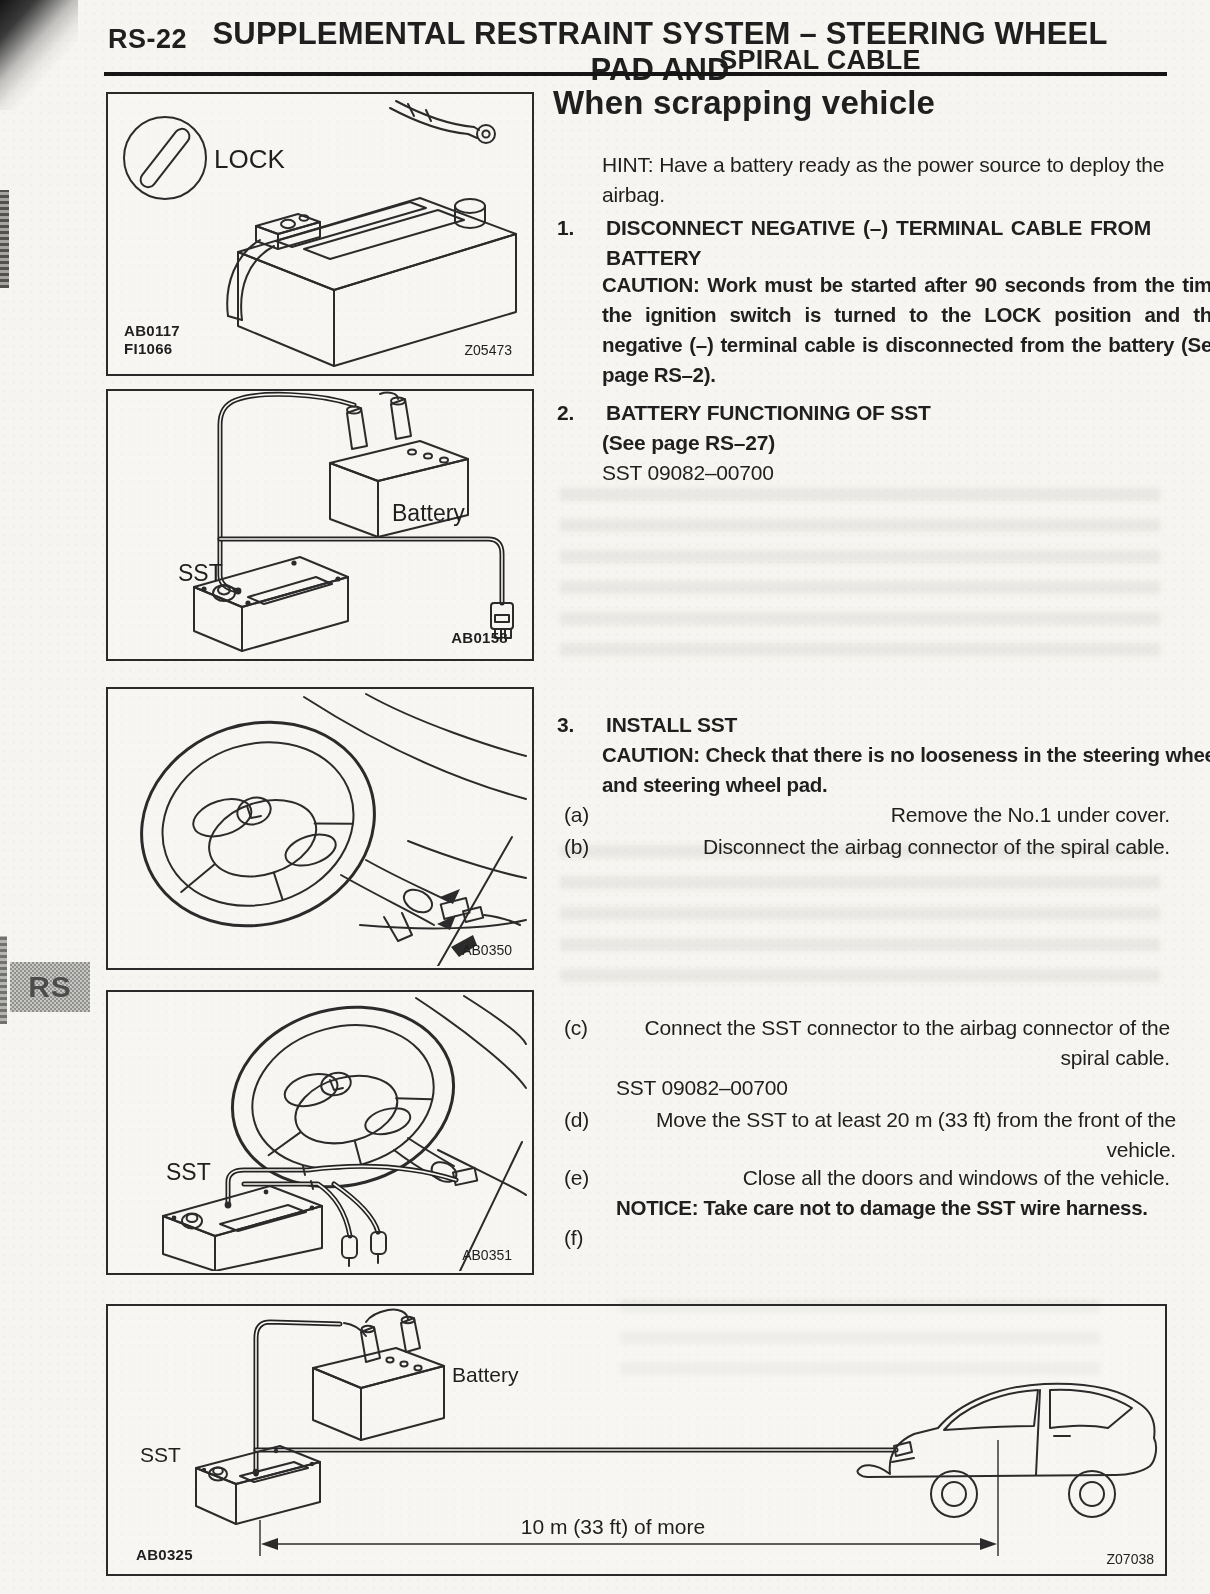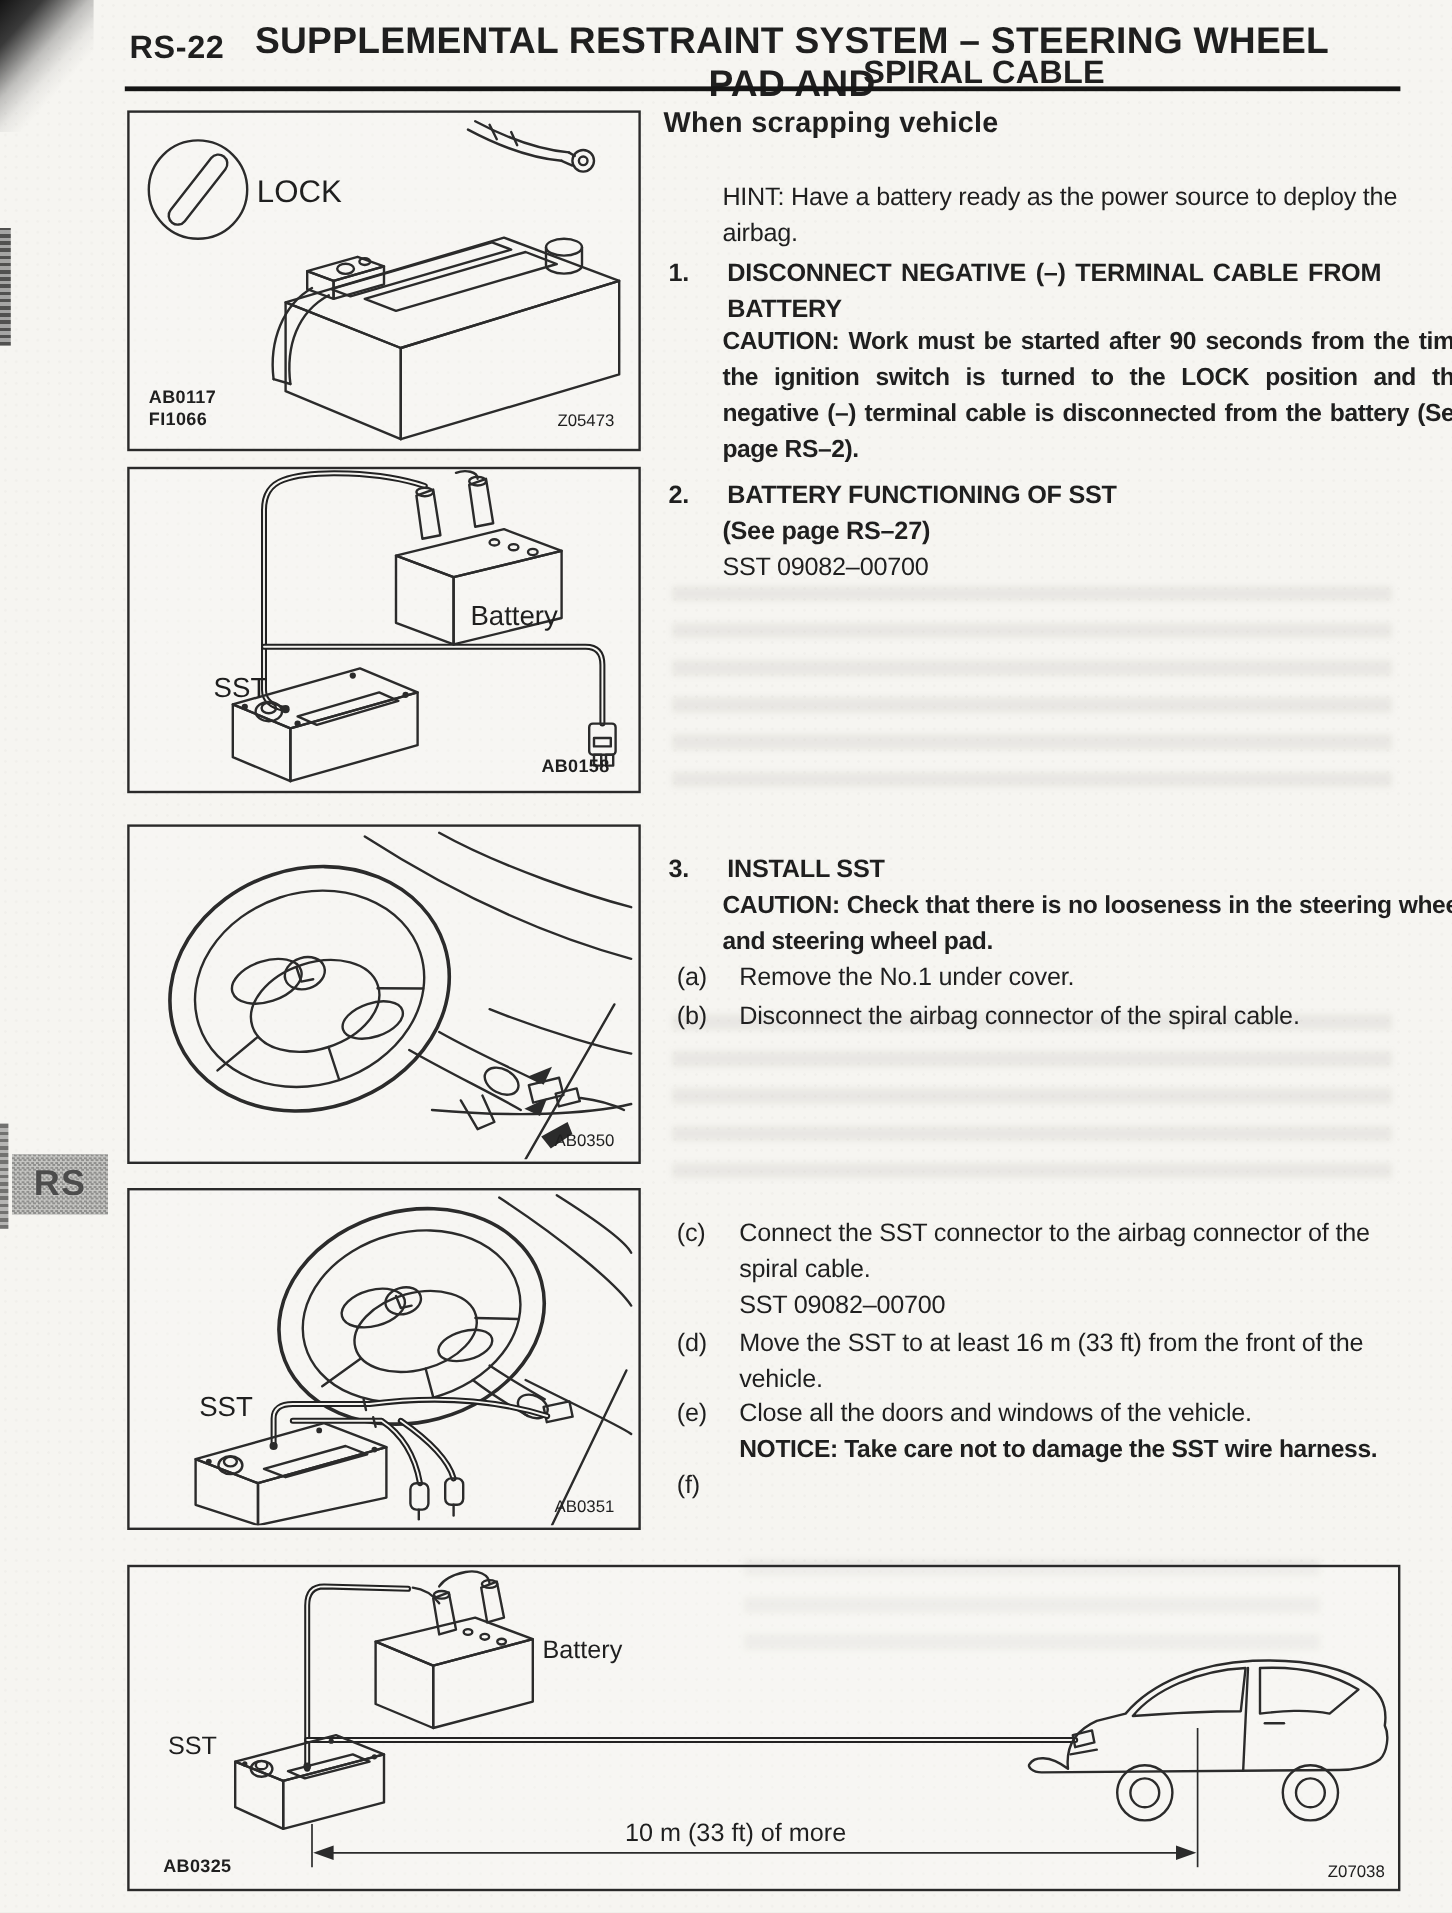--- a/index.html
+++ b/index.html
@@ -29,31 +29,31 @@
   .wire{fill:none;stroke:#222;stroke-width:5;stroke-linecap:round;stroke-linejoin:round;}
   .wirein{fill:none;stroke:#f6f5f1;stroke-width:1.6;stroke-linecap:round;stroke-linejoin:round;}
   .thin{fill:none;stroke:#2b2b2b;stroke-width:1.4;}
   .blk{fill:#2b2b2b;stroke:none;}
   .figtext{font-family:"Liberation Sans",sans-serif;fill:#1f1f1f;}
   .code{font-size:15px;font-weight:bold;letter-spacing:.3px;}
   .lbl{font-size:23px;}
   
   .textcol{position:absolute;left:553px;top:88px;width:617px;font-size:21px;line-height:30px;letter-spacing:-.2px;}
   .tb{position:absolute;left:0;width:617px;}
-  .h-section{font-size:24px;font-weight:bold;letter-spacing:.2px;}
+  .h-section{font-size:33px;font-weight:bold;letter-spacing:.2px;}
   .indent1{padding-left:49px;}
   .indent2{padding-left:63px;}
   .stepline{display:flex;}
   .s-num{flex:none;width:49px;padding-left:4px;font-weight:bold;}
   .s-title{font-weight:bold;text-align:justify;}
   .bold{font-weight:bold;}
   .just{text-align:justify;}
   .sub{display:flex;margin-left:11px;}
   .s-letter{flex:none;width:52px;}
-  .s-text{width:554px;}
+  .s-text{width:554px;text-align:right;}
   
   .rs-tab{
     position:absolute;left:10px;top:962px;width:80px;height:50px;
     background:#b5b5b3;
     background-image:repeating-conic-gradient(#8f8f8d 0% 25%, #c6c6c3 0% 50%);
     background-size:4px 4px;
     display:flex;align-items:center;justify-content:center;
     font-size:30px;font-weight:bold;color:#4c4c4c;letter-spacing:1px;
     text-shadow:0 0 2px rgba(255,255,255,.5);
   }
@@ -360,21 +360,21 @@
     </div>
 
     <div class="tb sub" style="top:925px;">
       <span class="s-letter">(c)</span>
       <span class="s-text">Connect the SST connector to the airbag connector of the spiral cable.</span>
     </div>
     <div class="tb indent2" style="top:985px;">SST 09082–00700</div>
 
     <div class="tb sub" style="top:1017px;">
       <span class="s-letter">(d)</span>
-      <span class="s-text" style="width:560px;">Move the SST to at least 16 m (33 ft) from the front of the vehicle.</span>
+      <span class="s-text" style="width:560px;">Move the SST to at least 20 m (33 ft) from the front of the vehicle.</span>
     </div>
 
     <div class="tb sub" style="top:1075px;">
       <span class="s-letter">(e)</span>
       <span class="s-text">Close all the doors and windows of the vehicle.</span>
     </div>
     <div class="tb indent2 bold" style="top:1105px;font-size:20.5px;letter-spacing:-.3px;">NOTICE: Take care not to damage the SST wire harness.</div>
 
     <div class="tb sub" style="top:1135px;">
       <span class="s-letter">(f)</span>

